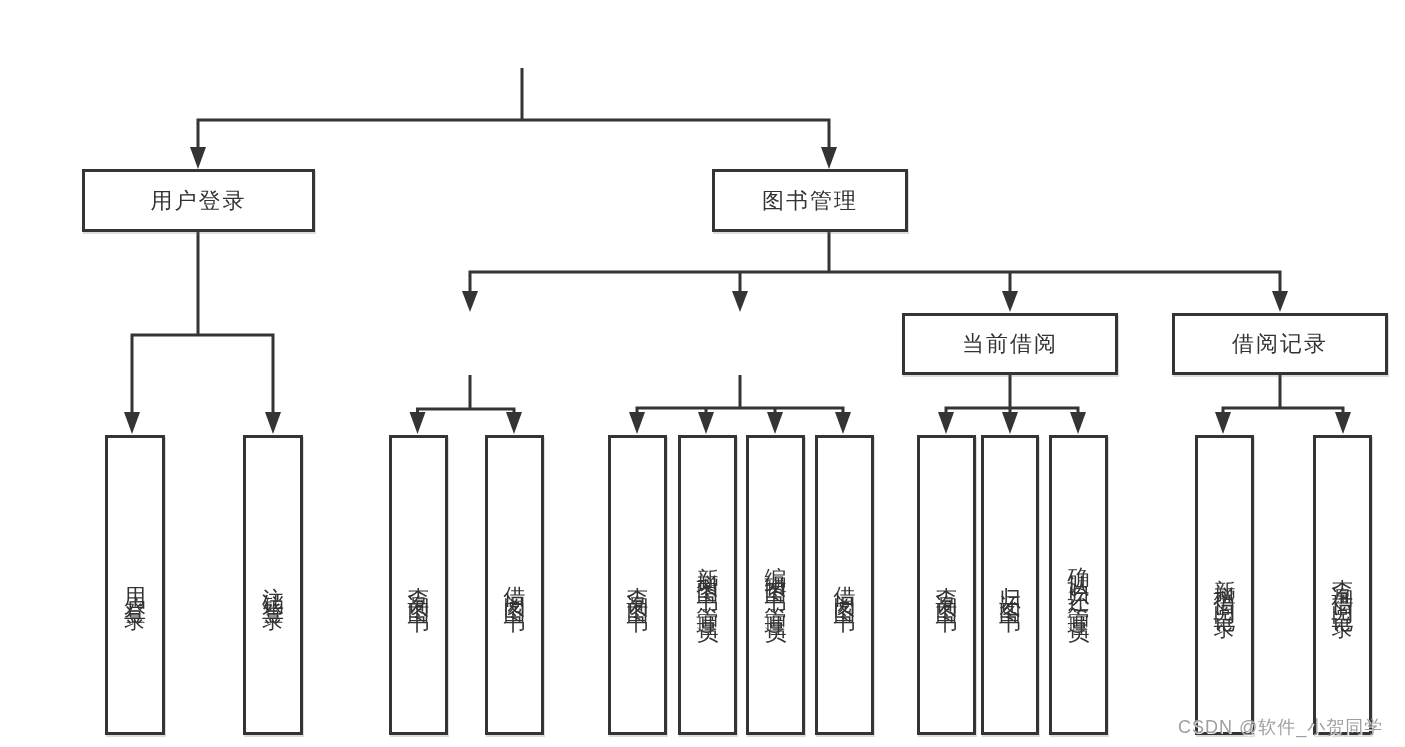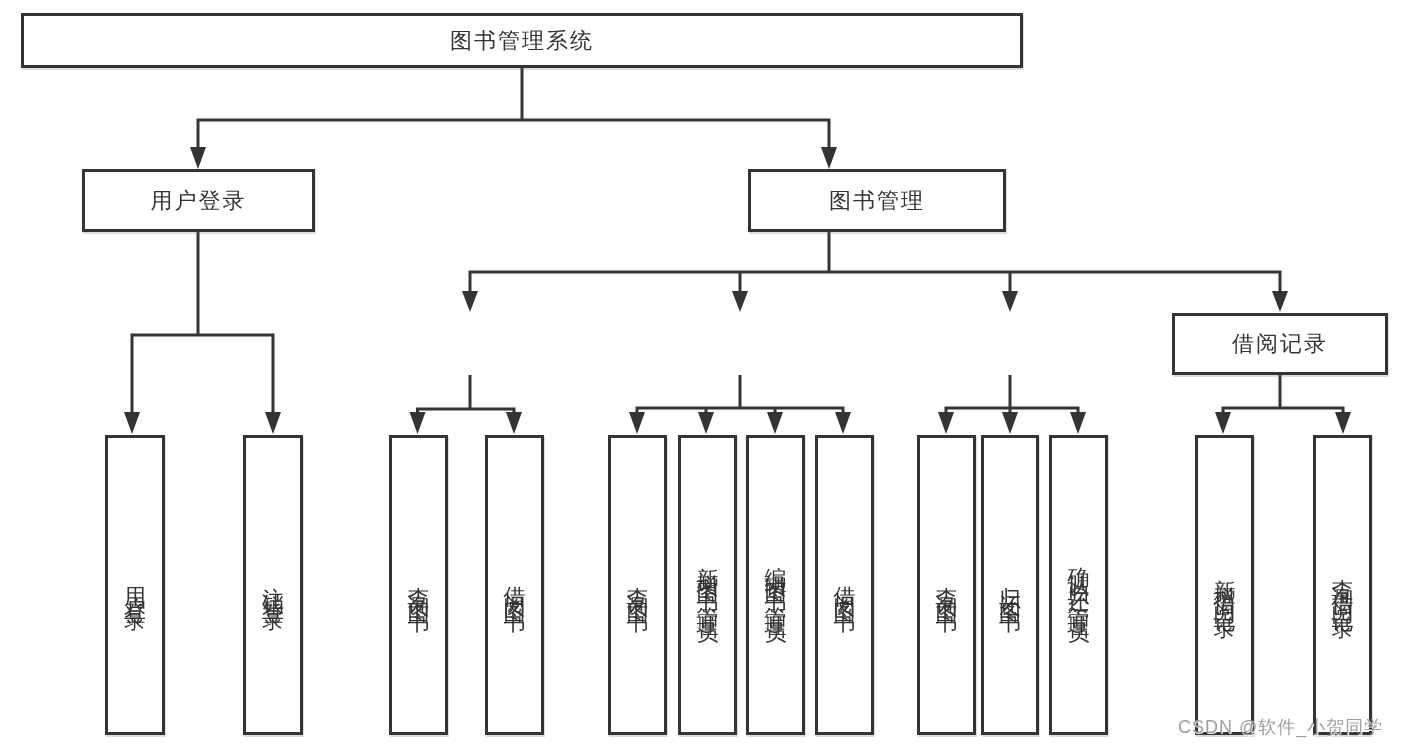--- a/index.html
+++ b/index.html
@@ -104,25 +104,25 @@
 
       <polygon points="938,412 954,412 946,434"></polygon>
       <polygon points="1002,412 1018,412 1010,434"></polygon>
       <polygon points="1070,412 1086,412 1078,434"></polygon>
 
       <polygon points="1215,412 1231,412 1223,434"></polygon>
       <polygon points="1335,412 1351,412 1343,434"></polygon>
     </g>
   </svg>
 
-  <div class="node h" style="left:21px;top:13px;width:1002px;height:55px">图书管理系统</div>
 
   <div class="node h" style="left:82px;top:169px;width:233px;height:63px">用户登录</div>
-  <div class="node h" style="left:748px;top:169px;width:258px;height:63px">图书管理</div>
+  <div class="node h" style="left:712px;top:169px;width:196px;height:63px">图书管理</div>
 
+  <div class="node h" style="left:902px;top:313px;width:216px;height:62px">当前借阅</div>
   <div class="node h" style="left:1172px;top:313px;width:216px;height:62px">借阅记录</div>
 
   <div class="node v" style="left:105px;top:435px;width:60px;height:300px">用户登录</div>
   <div class="node v" style="left:243px;top:435px;width:60px;height:300px">注销登录</div>
 
   <div class="node v" style="left:389px;top:435px;width:59px;height:300px">查询图书</div>
   <div class="node v" style="left:485px;top:435px;width:59px;height:300px">借阅图书</div>
 
   <div class="node v" style="left:608px;top:435px;width:59px;height:300px">查询图书</div>
   <div class="node v" style="left:678px;top:435px;width:59px;height:300px">新增图书（管理员）</div>

